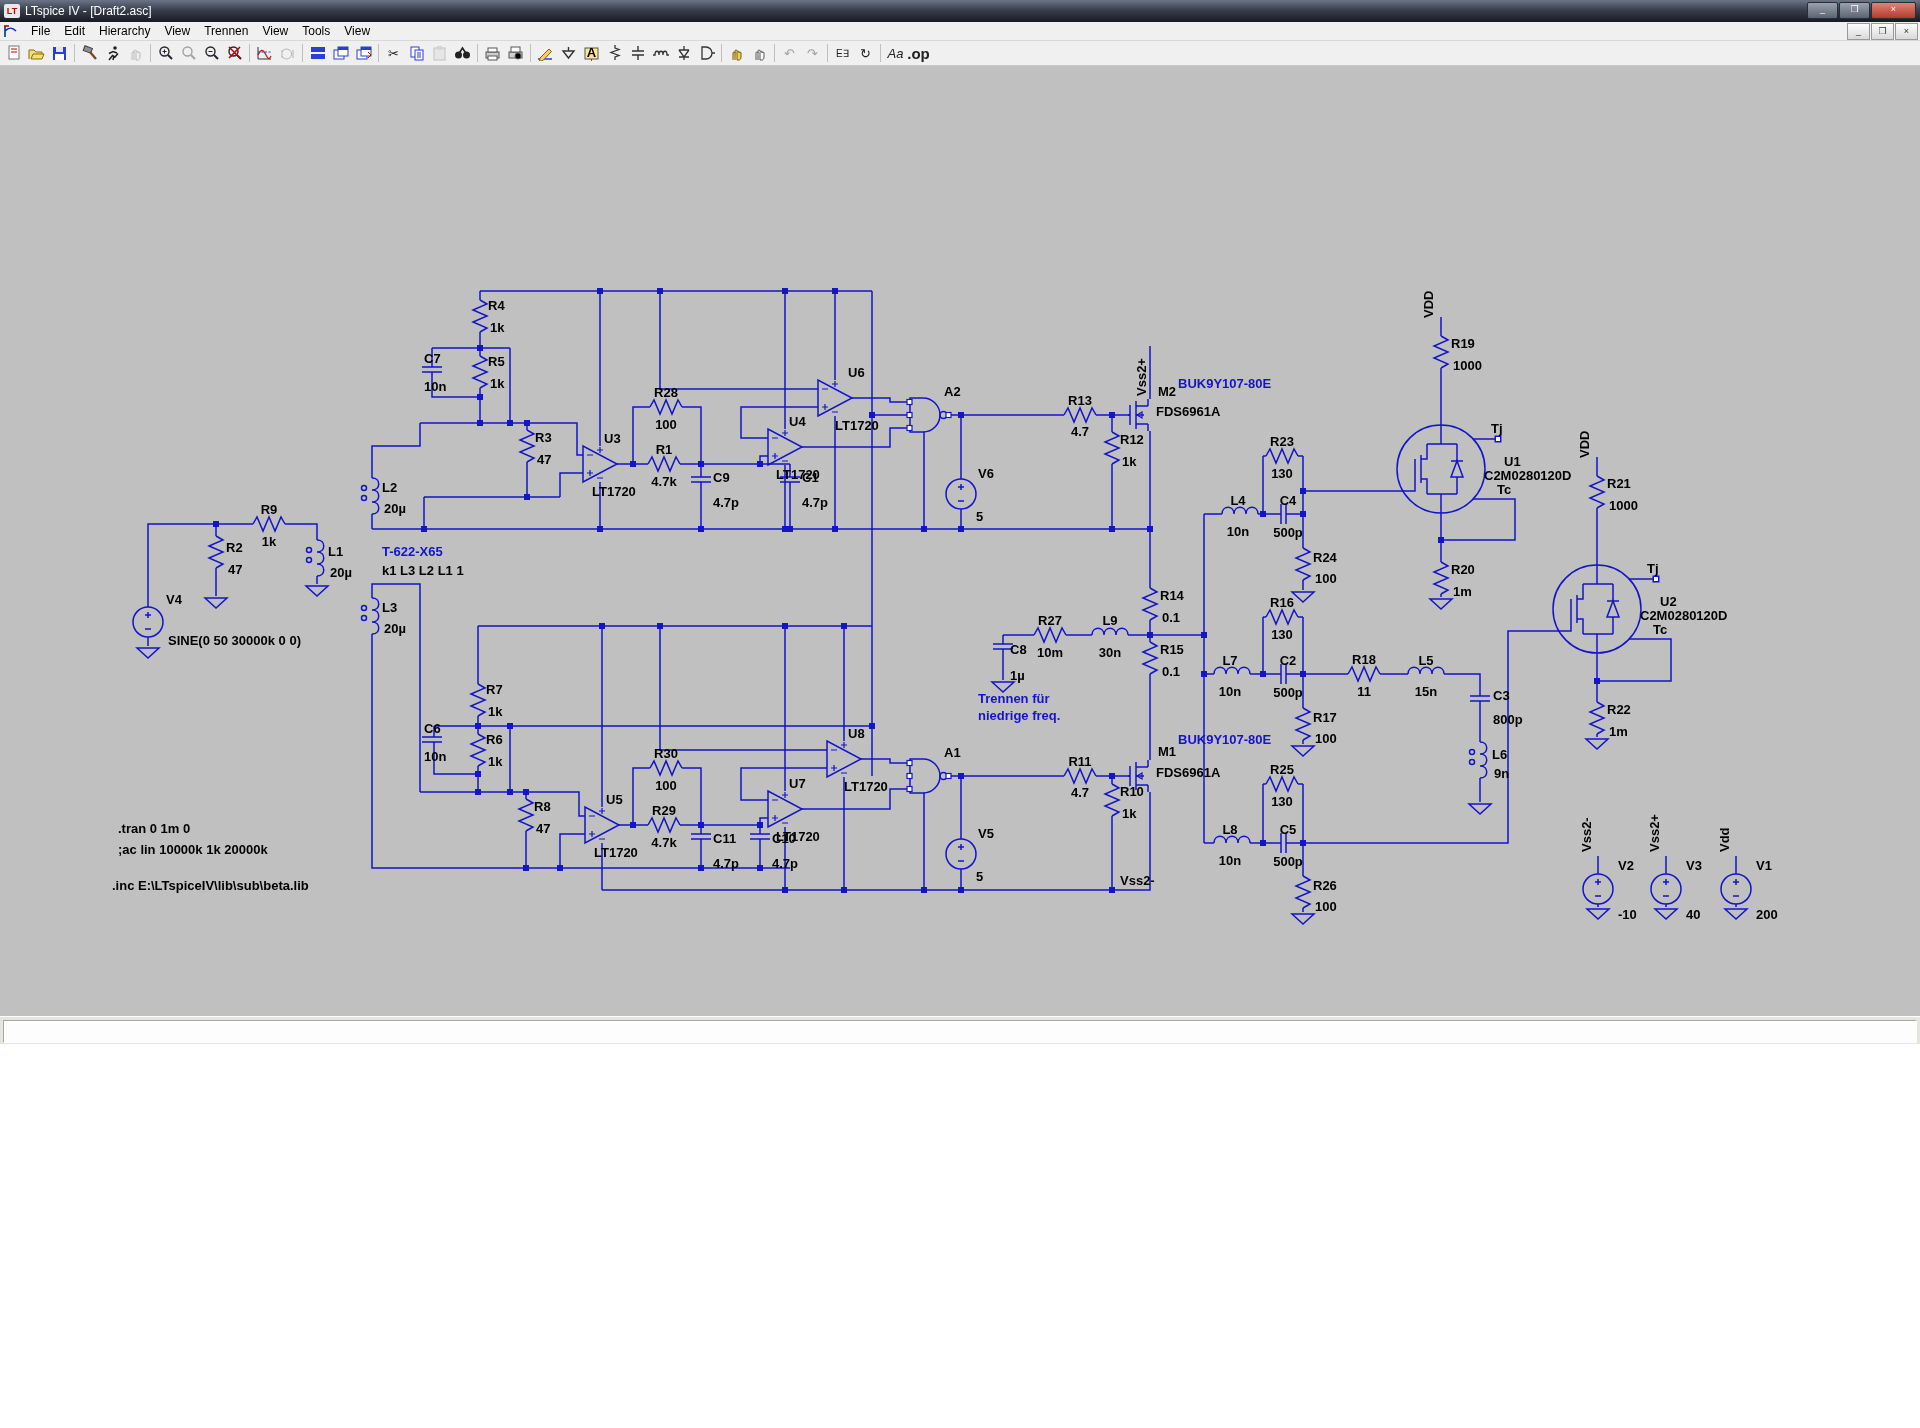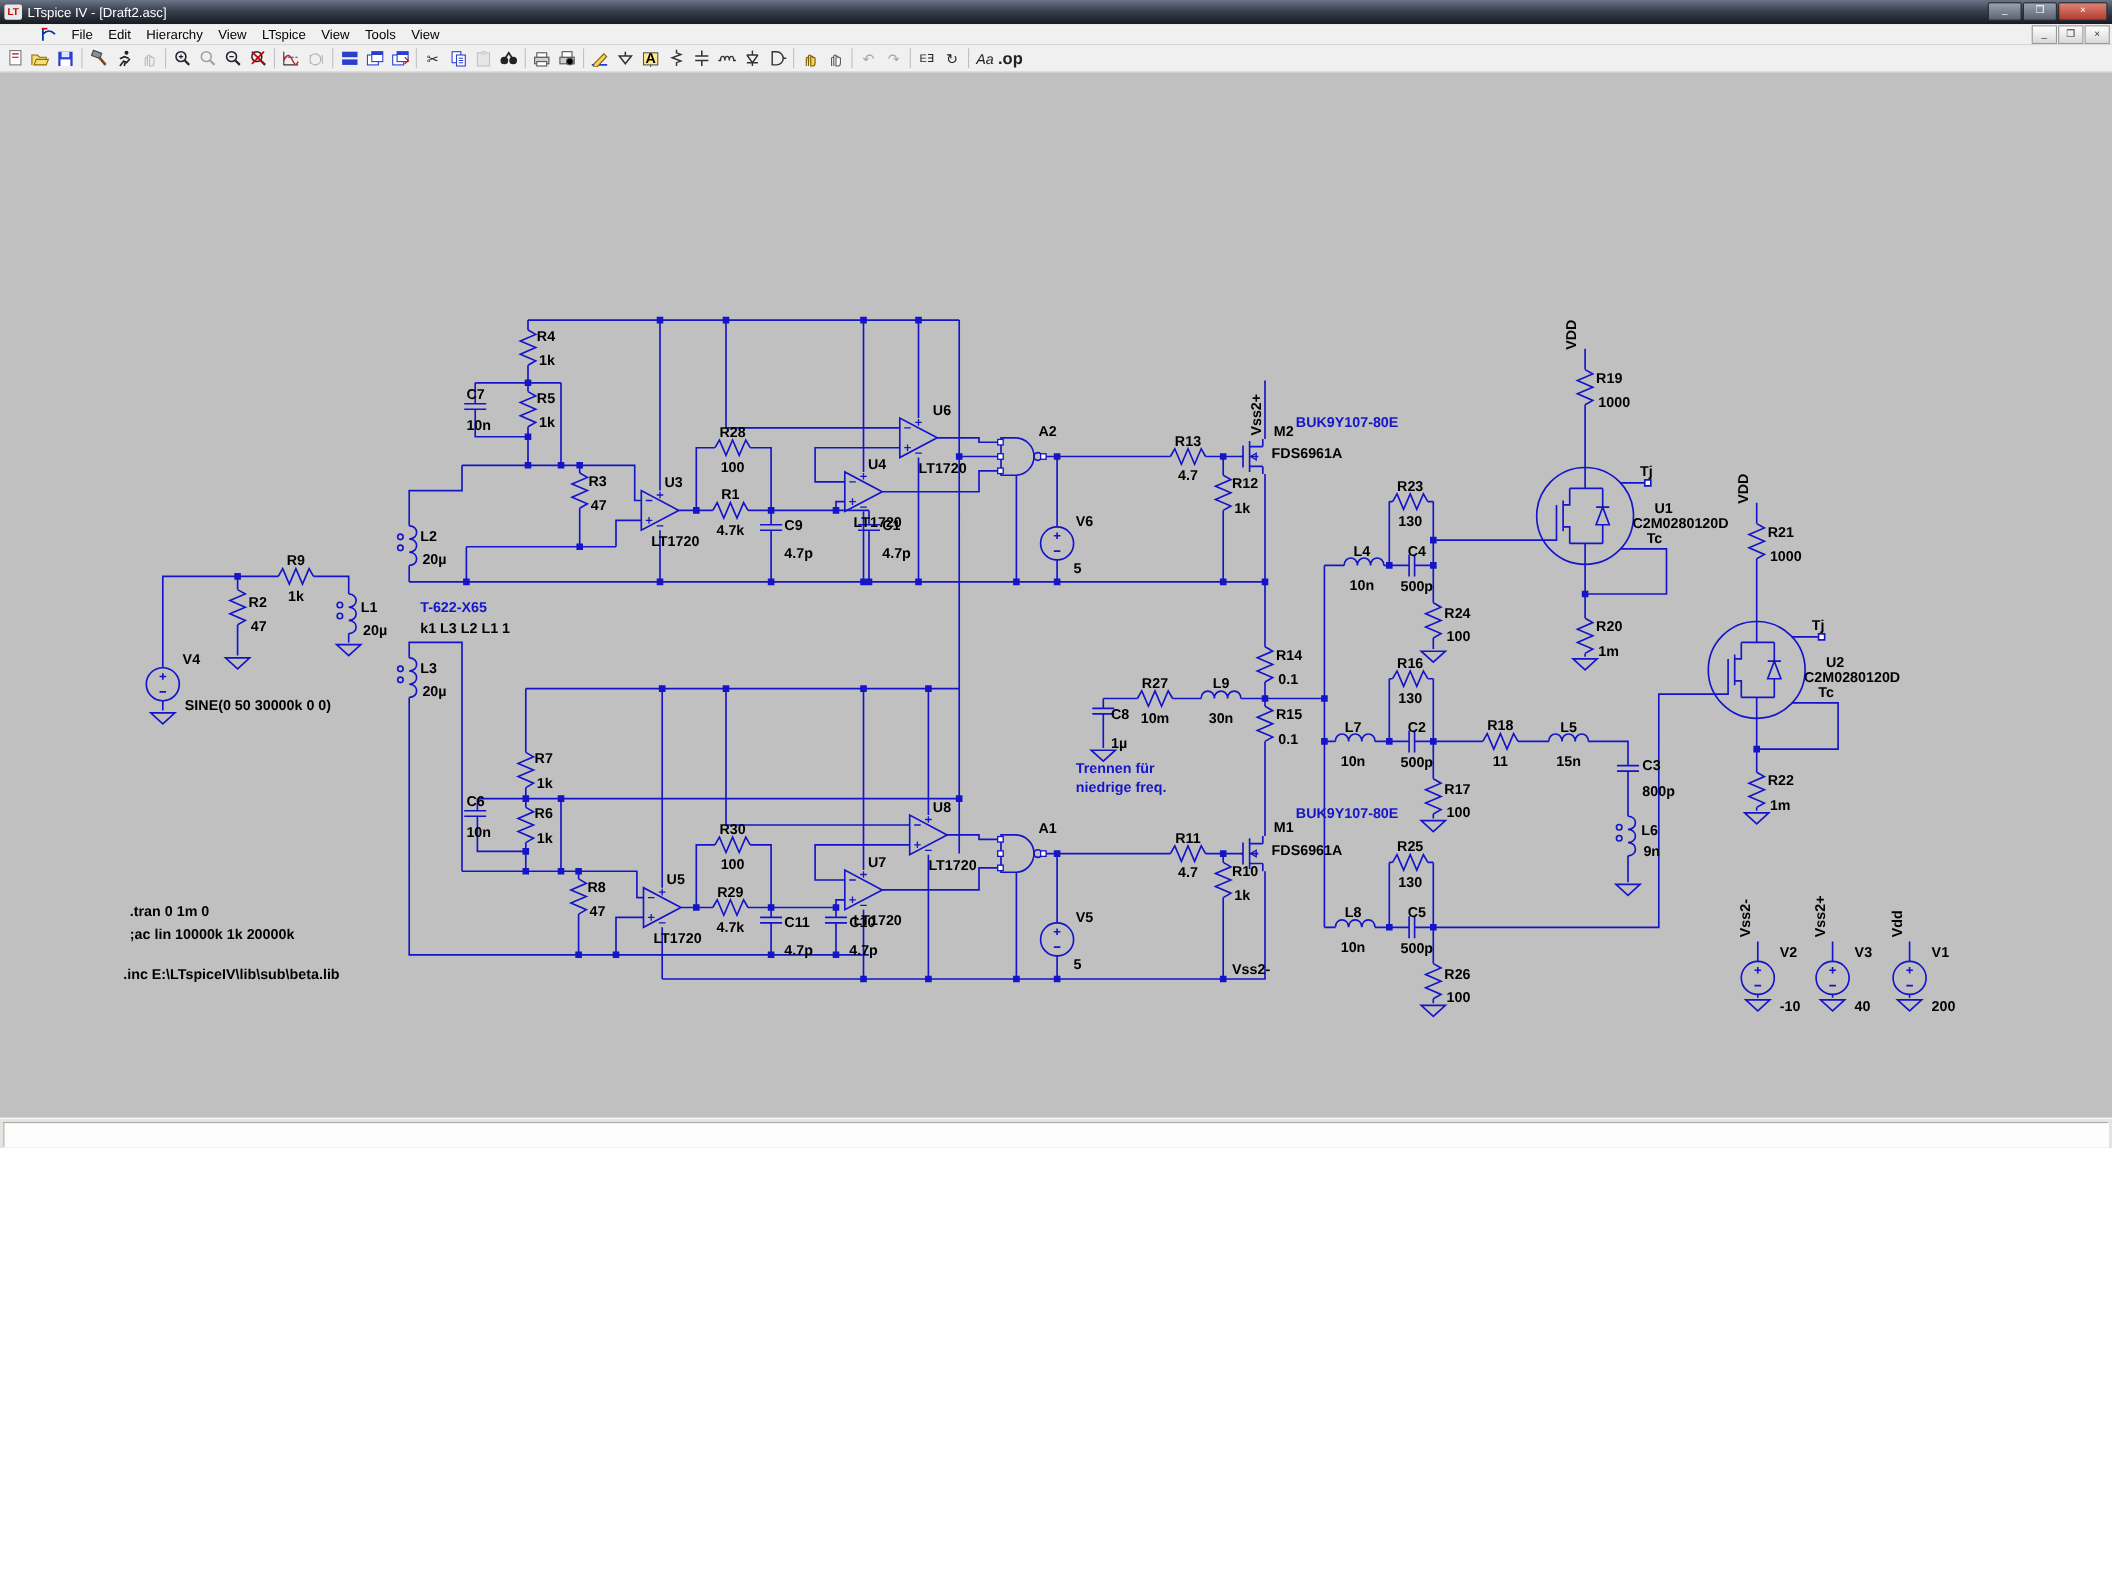--- a/index.html
+++ b/index.html
@@ -4,21 +4,21 @@
 <style>
   html,body{margin:0;padding:0;background:#fff;font-family:"Liberation Sans",sans-serif;}
   #app{width:1920px;height:1044px;position:relative;overflow:hidden;background:#fff;}
   
   #titlebar{height:22px;background:linear-gradient(#6b7486,#39404e 45%,#171a22);display:flex;align-items:center;color:#fff;font-size:12px;position:relative;}
   #titlebar .appicon{width:16px;height:14px;background:#e8e8e8;border-radius:2px;margin:0 5px 0 4px;color:#c40000;font-weight:bold;font-size:9px;text-align:center;line-height:14px;}
   #winbtns{position:absolute;right:4px;top:2px;display:flex;gap:1px;}
   .wbtn{width:29px;height:15px;border:1px solid #2a2d35;border-radius:2px;background:linear-gradient(#9aa2af,#5c6370);color:#fff;font-size:9px;line-height:13px;text-align:center;}
   .wbtn.close{background:linear-gradient(#e08376,#b03c2d);width:43px;}
   
-  #menubar{height:18px;background:#f0f0f0;border-bottom:1px solid #d8d8d8;display:flex;align-items:center;font-size:12px;color:#000;position:relative;padding-left:34px;}
+  #menubar{height:18px;background:#f0f0f0;border-bottom:1px solid #d8d8d8;display:flex;align-items:center;font-size:12px;color:#000;position:relative;}
   #menubar .micon{width:15px;height:13px;margin:0 6px 0 3px;}
   .menuitem{padding:1px 7px;}
   #mdibtns{position:absolute;right:2px;top:1px;display:flex;gap:1px;}
   .mdibtn{width:21px;height:15px;border:1px solid #9a9a9a;background:linear-gradient(#fdfdfd,#d9d9d9);font-size:9px;line-height:14px;text-align:center;color:#333;}
   
   #toolbar{height:24px;background:#f0f0f0;border-bottom:1px solid #c8c8c8;display:flex;align-items:center;padding-left:2px;}
   .tbtn{width:23px;height:21px;display:inline-flex;align-items:center;justify-content:center;font-size:13px;color:#222;}
   .tbtn.gray{opacity:.38;}
   .tsep{width:1px;height:18px;background:#c0c0c0;margin:0 3px;}
   .tbtn svg{display:block;}
@@ -60,21 +60,21 @@
 
   <div id="menubar">
     <svg class="micon" viewBox="0 0 15 13">
         <path d="M2,1 v11 M2,6 c4,-4 7,-4 11,0" stroke="#00349a" fill="none" stroke-width="1.6"></path>
         <path d="M1,1 h5" stroke="#c40000" stroke-width="1.6"></path>
       </svg>
     <span class="menuitem">File</span>
     <span class="menuitem">Edit</span>
     <span class="menuitem">Hierarchy</span>
     <span class="menuitem">View</span>
-    <span class="menuitem">LTspice</span>
+    <span class="menuitem">Trennen</span>
     <span class="menuitem">View</span>
     <span class="menuitem">Tools</span>
     <span class="menuitem">View</span>
     <div id="mdibtns">
       <span class="mdibtn">_</span>
       <span class="mdibtn">❒</span>
       <span class="mdibtn">×</span>
     </div>
   </div>
 

